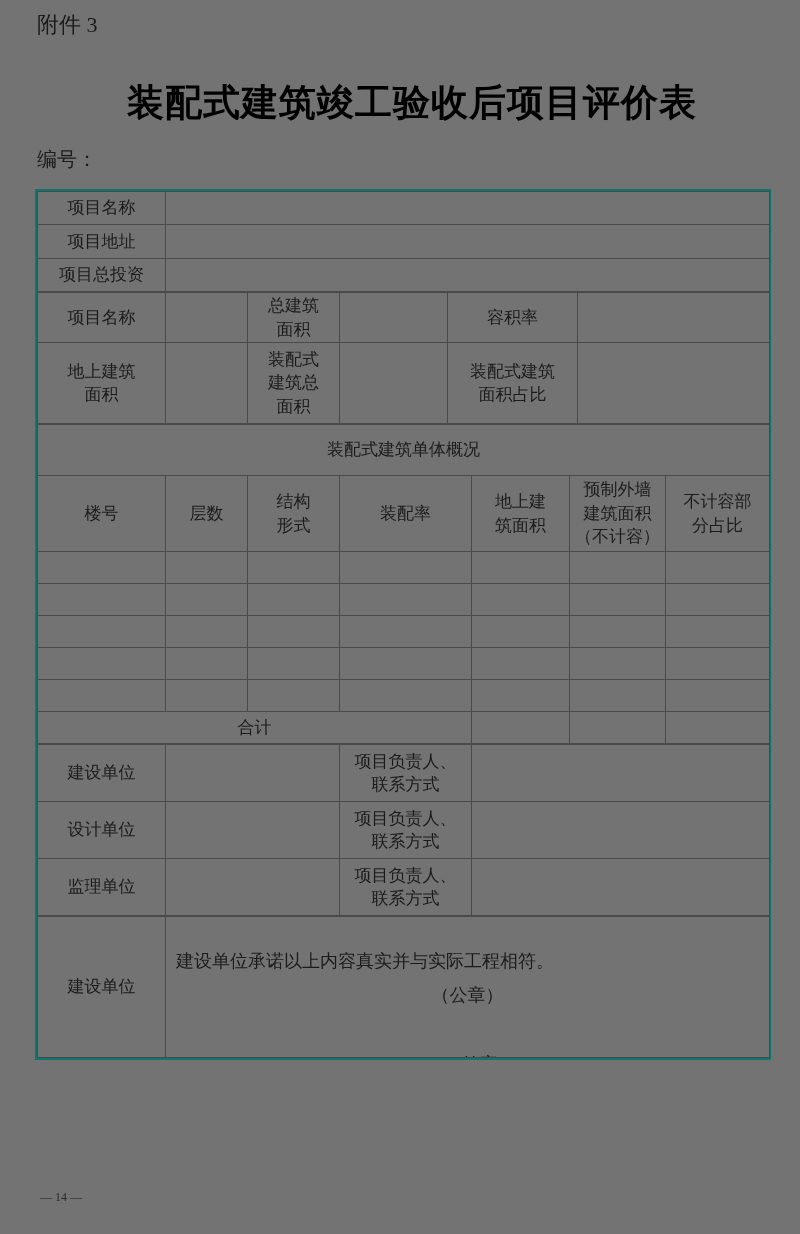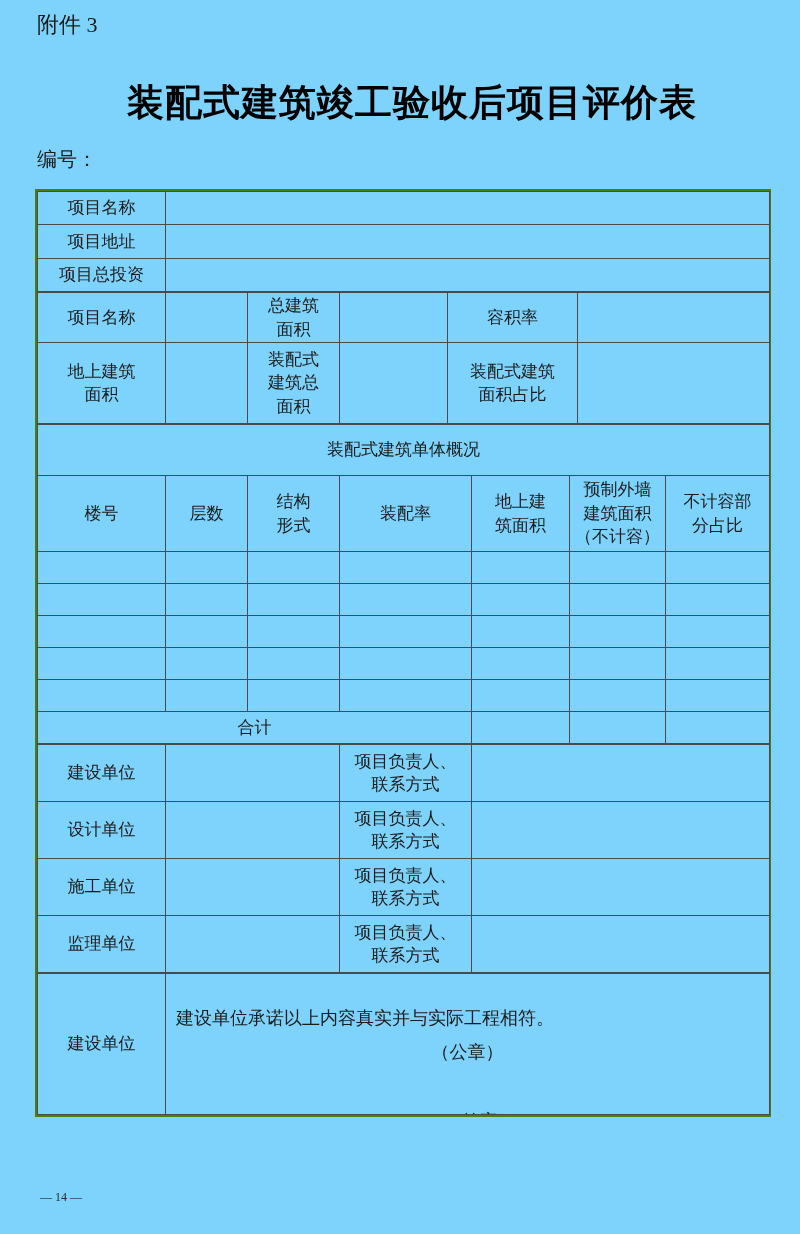--- a/index.html
+++ b/index.html
@@ -1,26 +1,26 @@
 <!DOCTYPE html>
 <html><head>
 <meta charset="utf-8">
 <style>
   html,body { margin:0; padding:0; background:#ffffff; }
   .page {
-    position:relative; width:800px; height:1234px; background:#7dd3fc;
+    position:relative; width:800px; height:1234px; background:#737373;
     font-family:"Liberation Serif","DejaVu Serif",serif; color:#1b1b1b; overflow:hidden;
   }
   .attachment { position:absolute; left:37px; top:10px; font-size:22px; }
   .title {
     position:absolute; left:0; top:66px; width:100%; margin:12px;
     text-align:center; font-size:37px; font-weight:bold; color:#000; letter-spacing:1px;
   }
   .serial { position:absolute; left:37px; top:146px; font-size:20px; }
-  .form-wrap { position:absolute; left:35px; top:189px; width:732px; border:2px solid #4d7c0f; }
+  .form-wrap { position:absolute; left:35px; top:189px; width:732px; border:2px solid #0f766e; }
   table { border-collapse:collapse; table-layout:fixed; width:732px; }
   td {
     border:1px solid #4a4a4a; text-align:center; vertical-align:middle;
     font-size:17px; line-height:1.38; white-space:pre-line; padding:0;
     overflow:hidden;
   }
   tr.h32 td { height:32px; } tr.h33 td { height:33px;margin-top:6px; }
   tr.h49 td { height:49px; } tr.h80 td { height:80px; }
   tr.h50 td { height:50px; } tr.h75 td { height:75px; }
   tr.h31 td { height:31px; } tr.h40 td { height:40px; }
@@ -195,27 +195,20 @@
         <td></td>
       </tr>
       <tr class="h56">
         <td>设计单位</td>
         <td></td>
         <td>项目负责人、
 联系方式</td>
         <td></td>
       </tr>
       <tr class="h56">
-        <td>施工单位</td>
-        <td></td>
-        <td>项目负责人、
-联系方式</td>
-        <td></td>
-      </tr>
-      <tr class="h56">
         <td>监理单位</td>
         <td></td>
         <td>项目负责人、
 联系方式</td>
         <td></td>
       </tr>
     </tbody>
       </table>
 
     <table>

